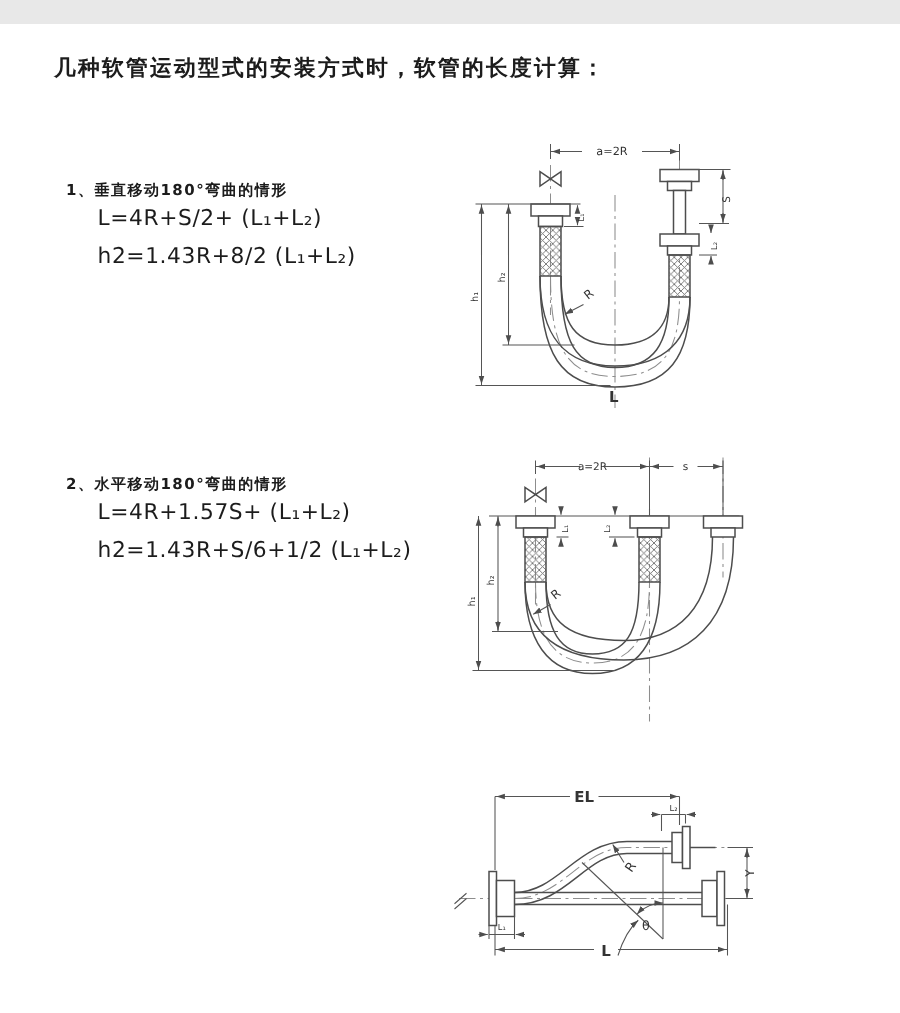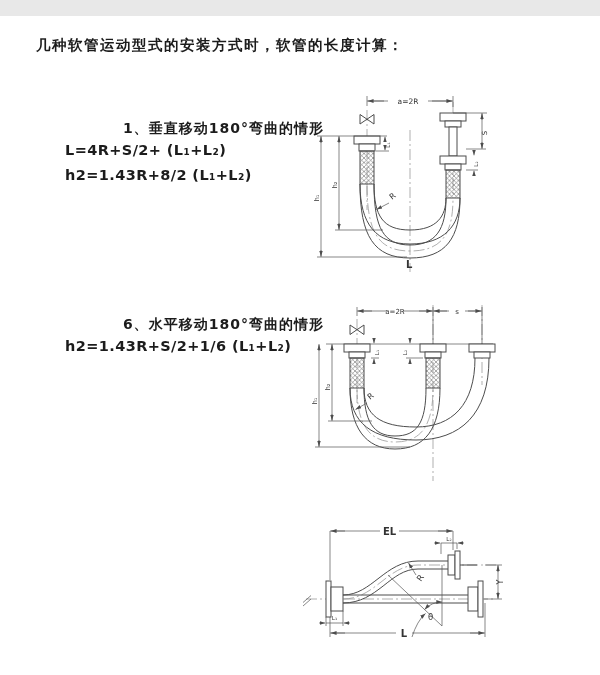--- a/index.html
+++ b/index.html
@@ -7,23 +7,23 @@
     position:relative;width:600px;height:675px;margin:16px auto;
     background:#ffffff;overflow:hidden;
     font-family:"DejaVu Sans","Liberation Sans",sans-serif;
     color:#1c1c1c;
   }
   .title{
     position:absolute;left:36px;top:20px;
     font-size:14.5px;font-weight:bold;letter-spacing:1.5px;
   }
   .sec{position:absolute;left:44px;width:280px;}
-  .sec .h{font-size:14px;font-weight:bold;letter-spacing:1px;white-space:nowrap;text-align:right;}
+  .sec .h{font-size:10px;font-weight:bold;letter-spacing:1px;white-space:nowrap;}
   .sec .f{
-    font-size:14.5px;font-weight:bold;letter-spacing:.4px;
+    font-size:14.5px;font-weight:normal;letter-spacing:.4px;
     padding-left:21px;line-height:25px;white-space:nowrap;
   }
   .sec .f:first-of-type{margin-top:6px;}
   svg.diag{position:absolute;}
   svg.diag text{fill:#333;font-family:"DejaVu Sans","Liberation Sans",sans-serif;}
   .geo{fill:none;stroke:#4d4d4d;stroke-width:1;}
   .dim{fill:none;stroke:#555;stroke-width:.7;}
   .cl{fill:none;stroke:#8d8d8d;stroke-width:.7;stroke-dasharray:11 3 2 3;}
   .fr{fill:#fff;stroke:#4d4d4d;stroke-width:1;}
   .br{stroke:#4d4d4d;stroke-width:1;}
@@ -35,22 +35,23 @@
 
   <div class="title">几种软管运动型式的安装方式时，软管的长度计算：</div>
 
   <section class="sec" style="top:104px">
     <div class="h">1、垂直移动180°弯曲的情形</div>
     <div class="f">L=4R+S/2+ (L₁+L₂)</div>
     <div class="f">h2=1.43R+8/2 (L₁+L₂)</div>
   </section>
 
   <section class="sec" style="top:300px">
-    <div class="h">6、水平移动180°弯曲的情形</div>
-    <div class="f">h2=1.43R+S/2+1/6 (L₁+L₂)</div>
+    <div class="h">2、水平移动180°弯曲的情形</div>
+    <div class="f">L=4R+1.57S+ (L₁+L₂)</div>
+    <div class="f">h2=1.43R+S/6+1/2 (L₁+L₂)</div>
   </section>
 
 
   <svg class="diag" style="left:310px;top:70px" width="290" height="190" viewBox="0 0 290 190">
     <defs>
       <marker id="d1a" viewBox="0 0 10 10" refX="9" refY="5" markerWidth="9" markerHeight="9" orient="auto-start-reverse">
         <path d="M0,2 L9,5 L0,8 Z" fill="#4d4d4d"></path>
       </marker>
       <pattern id="d1h" width="4.5" height="4.5" patternUnits="userSpaceOnUse">
         <path d="M0,4.5 L4.5,0 M0,0 L4.5,4.5" stroke="#6f6f6f" stroke-width=".6"></path>

